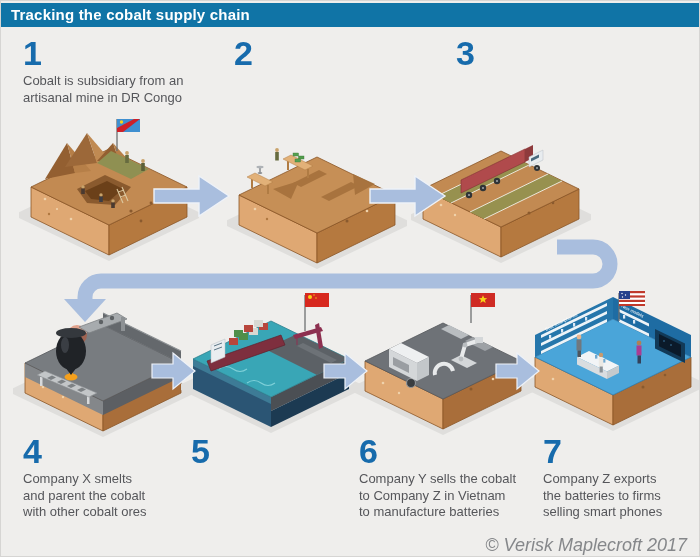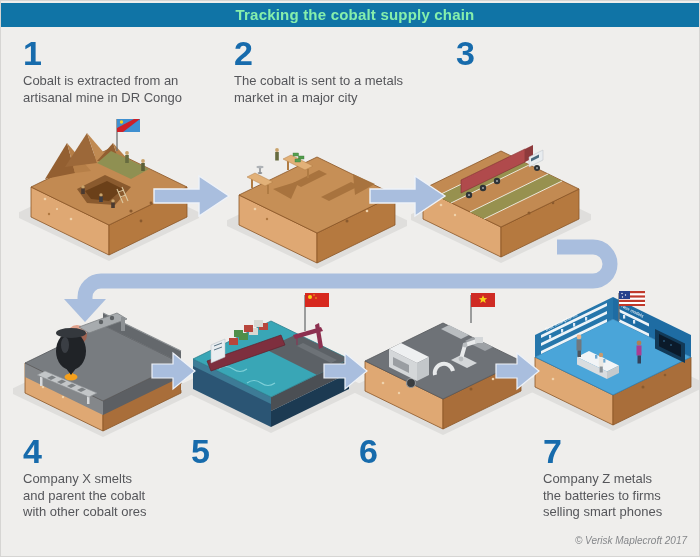--- a/index.html
+++ b/index.html
@@ -5,75 +5,75 @@
   html,body{margin:0;padding:0;background:#ffffff;}
   .canvas{
     position:relative;width:700px;height:557px;overflow:hidden;
     background:#efeeec;border:1px solid #d6d5d3;box-sizing:border-box;
     font-family:"Liberation Sans", sans-serif;
   }
   .header-bar{
     position:absolute;left:0;top:2px;width:100%;height:24px;background:#1074a6;
   }
   .header-bar .title{
-    color:#86efac;font-size:15px;font-weight:bold;line-height:24px;padding-left:10px;
+    color:#ffffff;font-size:15px;font-weight:bold;line-height:24px;padding-left:10px;
     letter-spacing:.2px;
-    text-align:center;
   }
   .step{position:absolute;}
   .step-number{
     font-size:34px;font-weight:bold;color:#176bac;line-height:36px;
   }
   .step-text{
     font-size:13px;color:#55565a;line-height:16.5px;white-space:pre-line;margin-top:2px;
   }
   .scene,.arrow,.connector{position:absolute;}
   .connector{pointer-events:none;}
   .footer-credit{
-    position:absolute;right:12px;top:534px;font-size:10px;color:#85878a;font-style:italic;
+    position:absolute;right:12px;top:534px;font-size:18px;color:#85878a;font-style:italic;
   }
 </style>
 </head>
 <body>
 
 <div class="canvas">
 
   <div class="header-bar">
     <div class="title">Tracking the cobalt supply chain</div>
   </div>
 
   <div class="step" style="left:22px;top:34px;width:195px;">
     <div class="step-number">1</div>
-    <div class="step-text">Cobalt is extracted from an
+    <div class="step-text">Cobalt is subsidiary from an
 artisanal mine in DR Congo</div>
   </div>
   <div class="step" style="left:233px;top:34px;width:200px;">
     <div class="step-number">2</div>
-    <div class="step-text">The cobalt is sent to a metals
-market in a major city</div>
   </div>
   <div class="step" style="left:455px;top:34px;width:235px;">
     <div class="step-number">3</div>
   </div>
 
   <div class="step" style="left:22px;top:432px;width:160px;">
     <div class="step-number">4</div>
     <div class="step-text">Company X smelts
 and parent the cobalt
 with other cobalt ores</div>
   </div>
   <div class="step" style="left:190px;top:432px;width:165px;">
     <div class="step-number">5</div>
   </div>
   <div class="step" style="left:358px;top:432px;width:190px;">
     <div class="step-number">6</div>
+    <div class="step-text">Company Y sells the cobalt
+to Company Z in Vietnam
+to manufacture batteries</div>
   </div>
   <div class="step" style="left:542px;top:432px;width:155px;">
     <div class="step-number">7</div>
-    <div class="step-text">Company Z metals
+    <div class="step-text">Company Z exports
 the batteries to firms
 selling smart phones</div>
   </div>
 
   <svg class="connector" style="left:0;top:0;" width="700" height="557">
     <path d="M 556 246 H 592 a 17 17 0 0 1 17 17 a 17 17 0 0 1 -17 17 H 100 a 16 16 0 0 0 -16 16 v 4" fill="none" stroke="#a9bede" stroke-width="15"></path>
     <polygon points="63,298 105,298 84,321" fill="#a9bede"></polygon>
   </svg>
 
   <svg class="scene" style="left:18px;top:110px;" width="180" height="150" viewBox="0 0 180 150">

